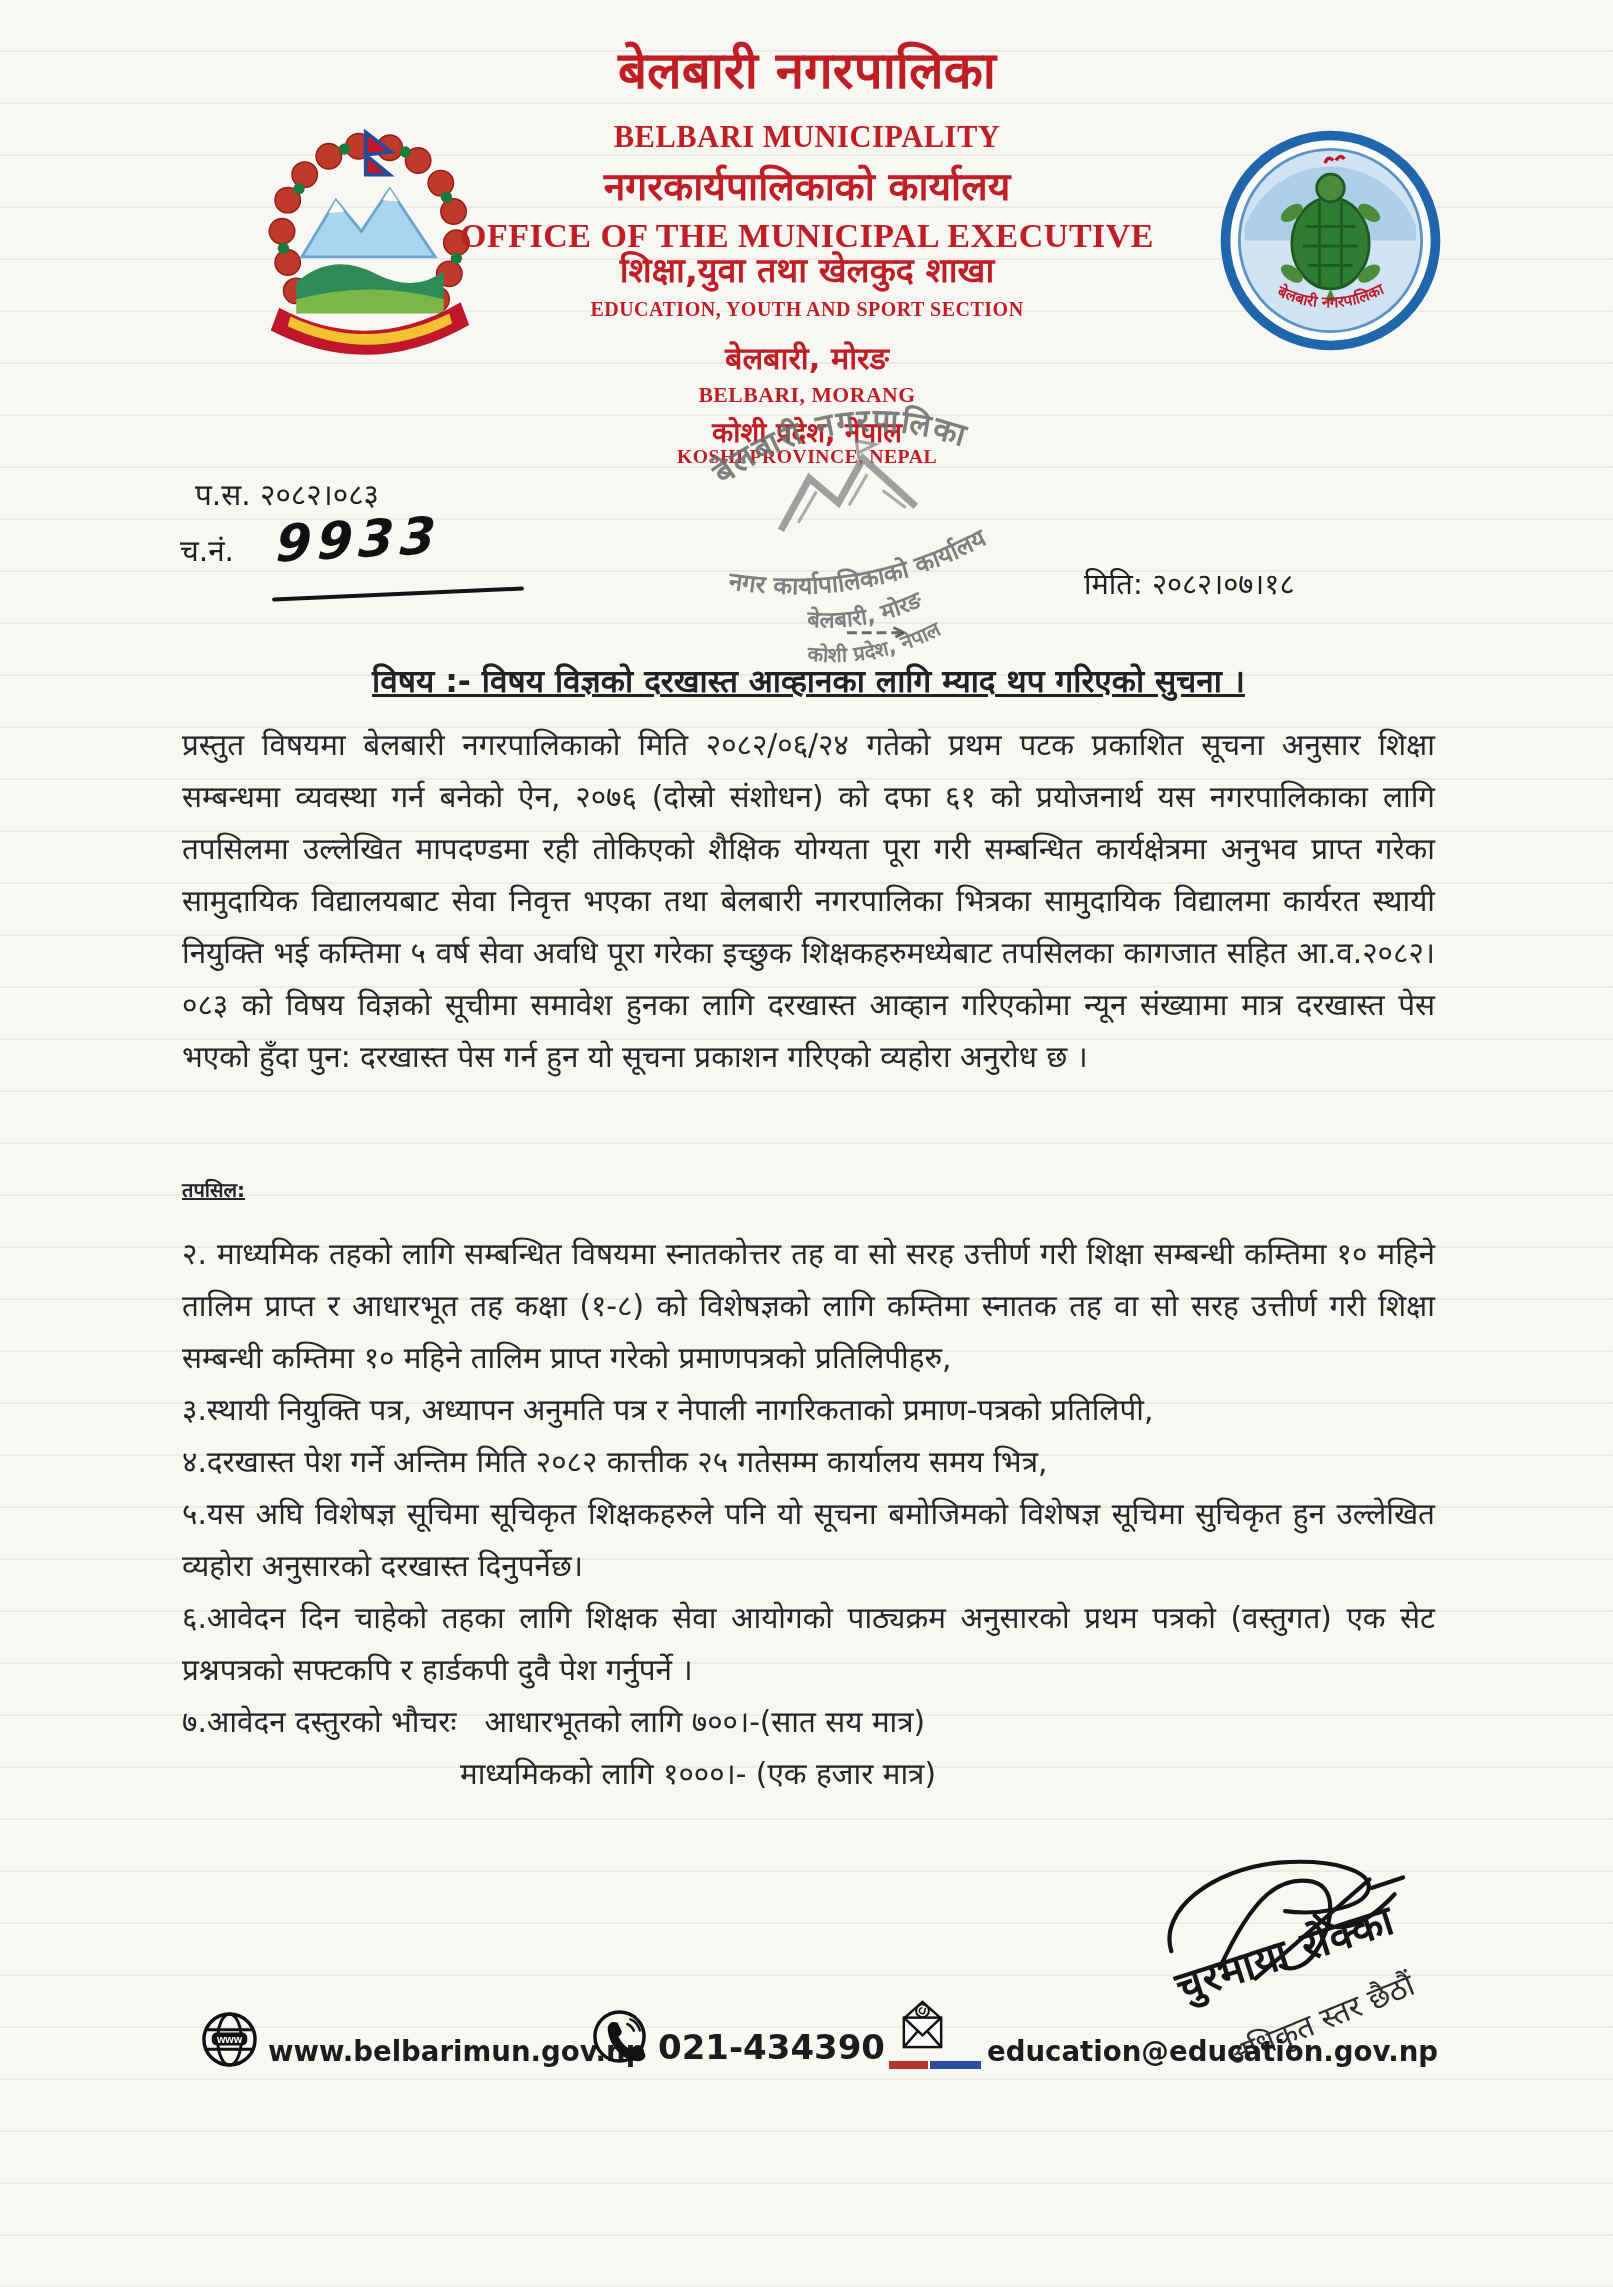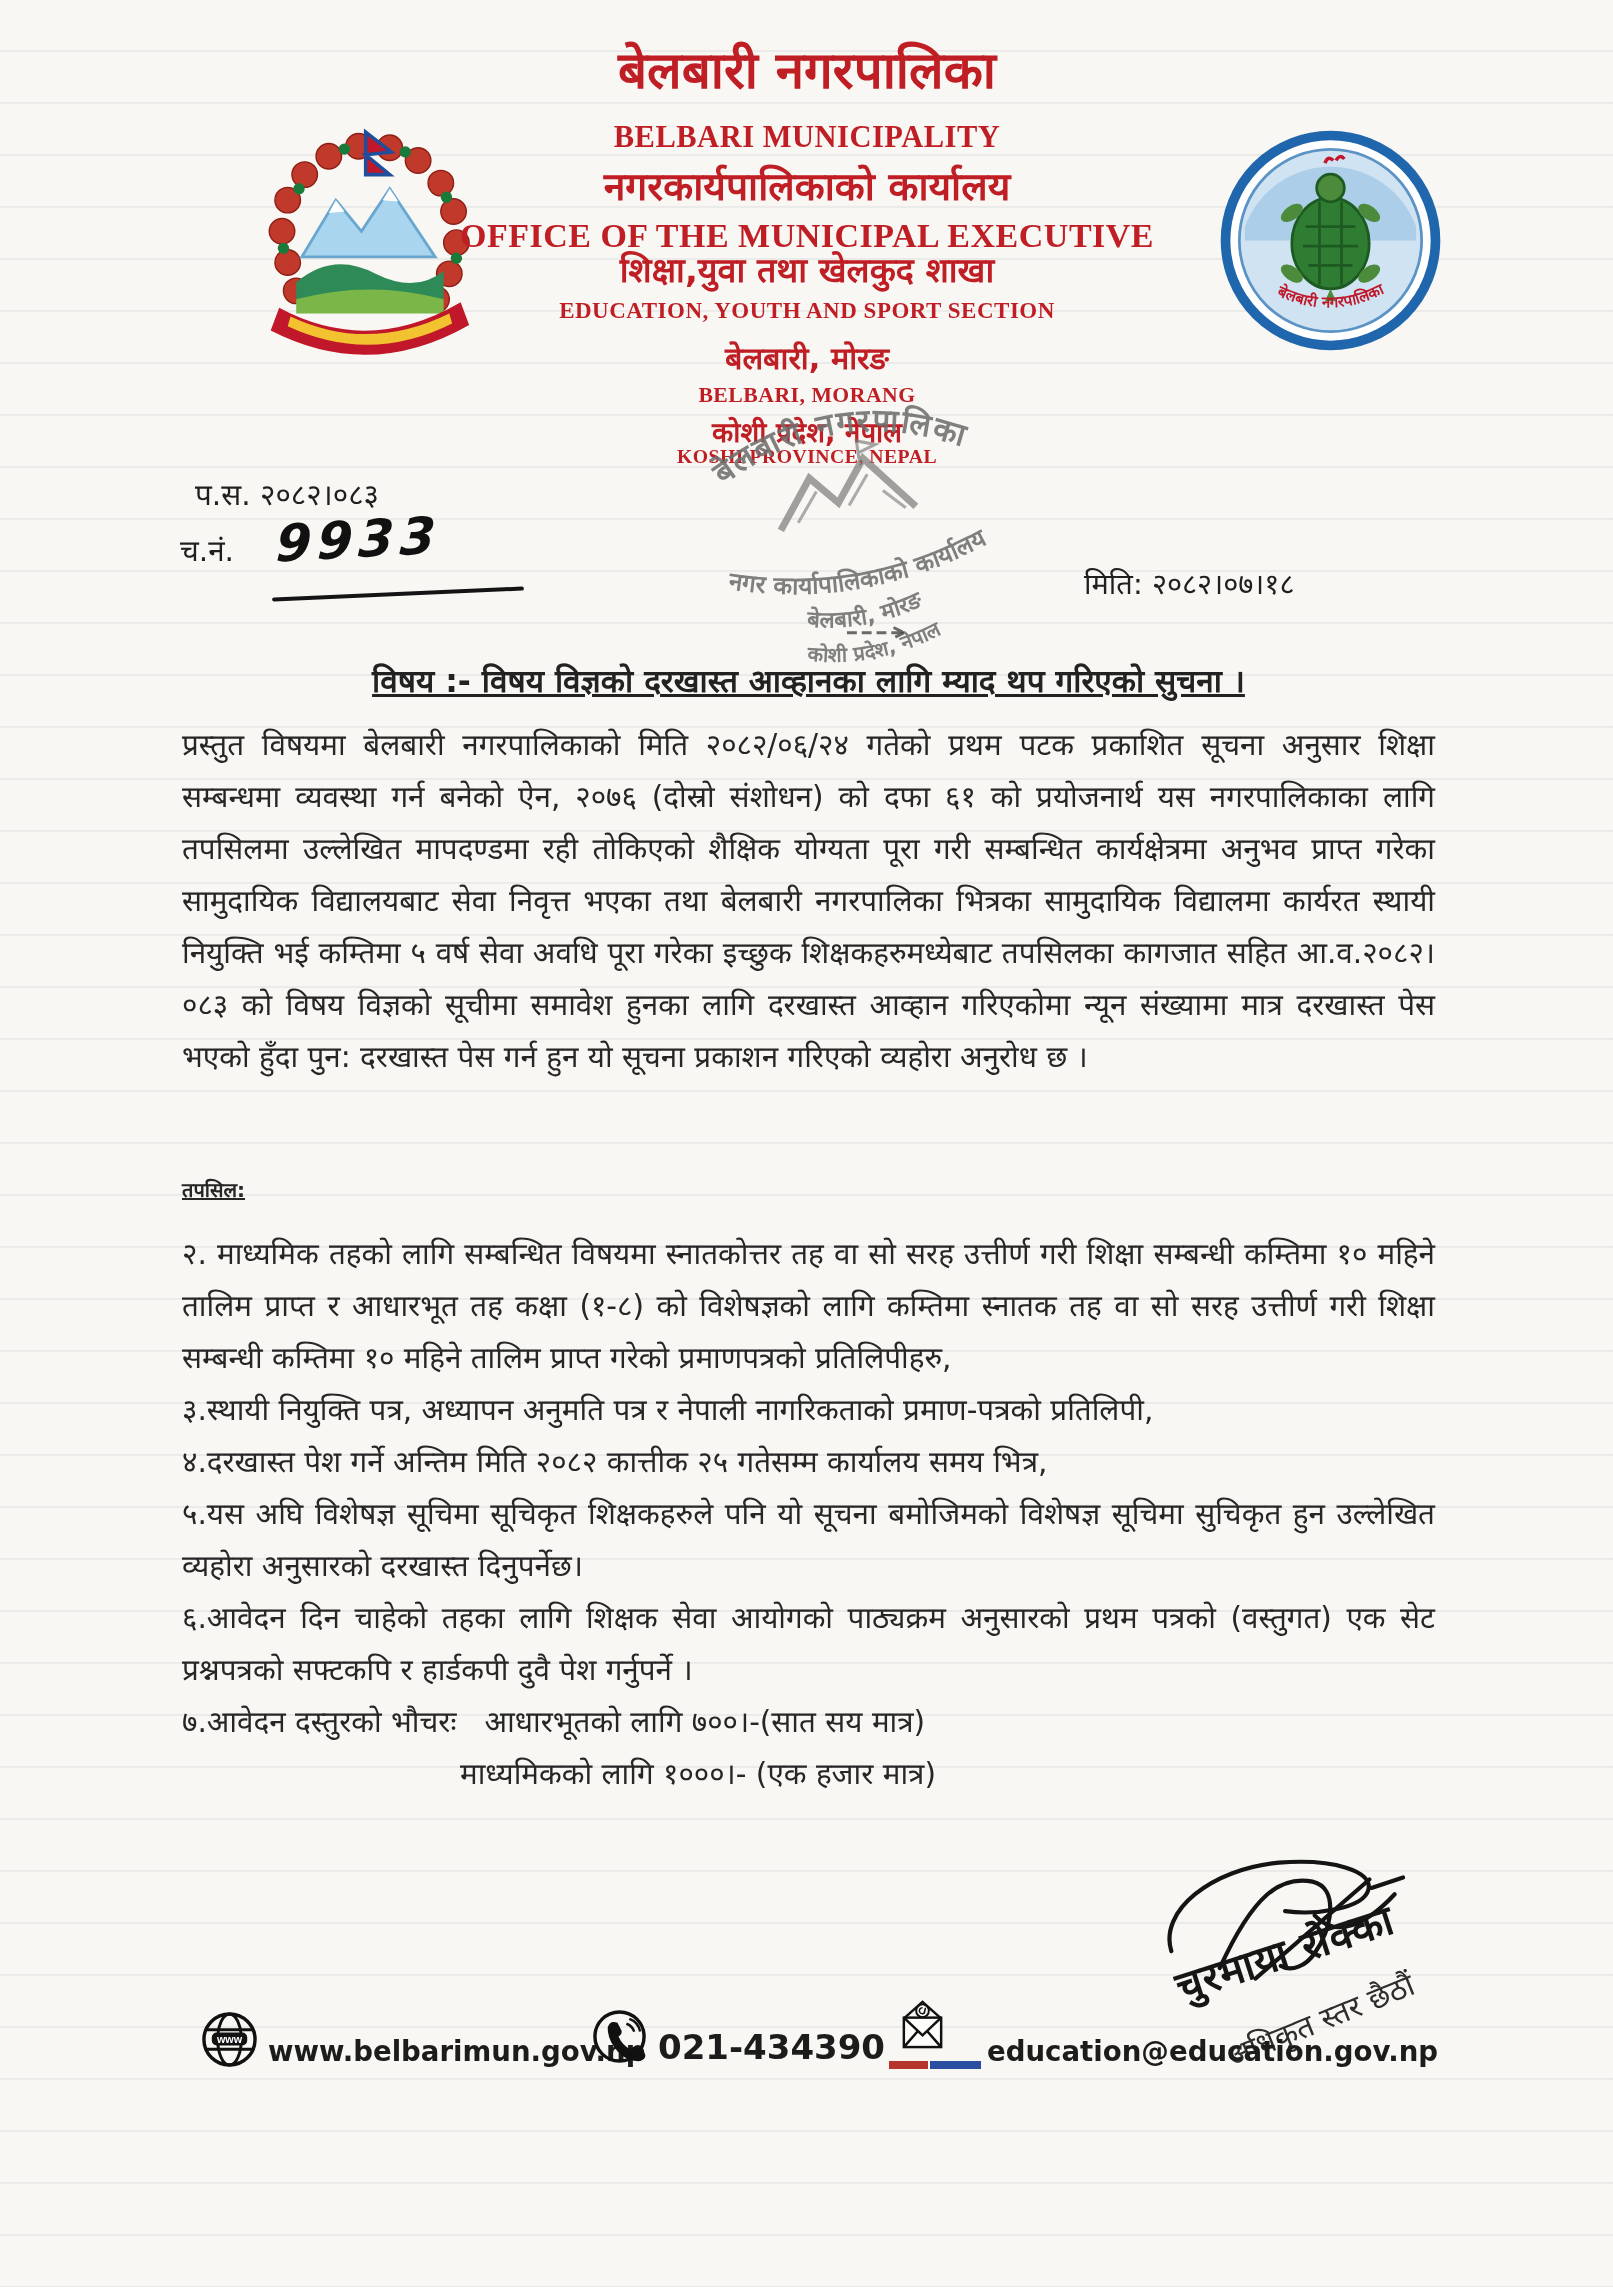--- a/index.html
+++ b/index.html
@@ -20,21 +20,21 @@
     mix-blend-mode:multiply;
   }
   .h-line{position:absolute;left:0;width:100%;text-align:center;color:#bf1e24;font-weight:700;}
   .np{font-family:"DejaVu Sans",sans-serif;}
   .en{font-family:"Liberation Serif",serif;letter-spacing:0.5px;}
   .t1{top:33px;font-size:51px;}
   .t2{top:120px;font-size:30.5px;}
   .t3{top:158px;font-size:39px;}
   .t4{top:217px;font-size:34px;}
   .t5{top:246px;font-size:34px;}
-  .t6{top:298px;font-size:23px;}
+  .t6{top:298px;font-size:20px;}
   .t7{top:336px;font-size:30.5px;}
   .t8{top:383px;font-size:21.7px;}
   .t9{top:412px;font-size:27.6px;}
   .t10{top:445px;font-size:19.7px;}
   
   .emblem{position:absolute;left:248px;top:126px;width:241px;height:256px;}
   .logo-r{position:absolute;left:1220px;top:126px;width:221px;height:229px;}
   
   .ostamp{position:absolute;left:678px;top:363px;width:345px;height:305px;
           transform:rotate(-8deg);opacity:.88;}

